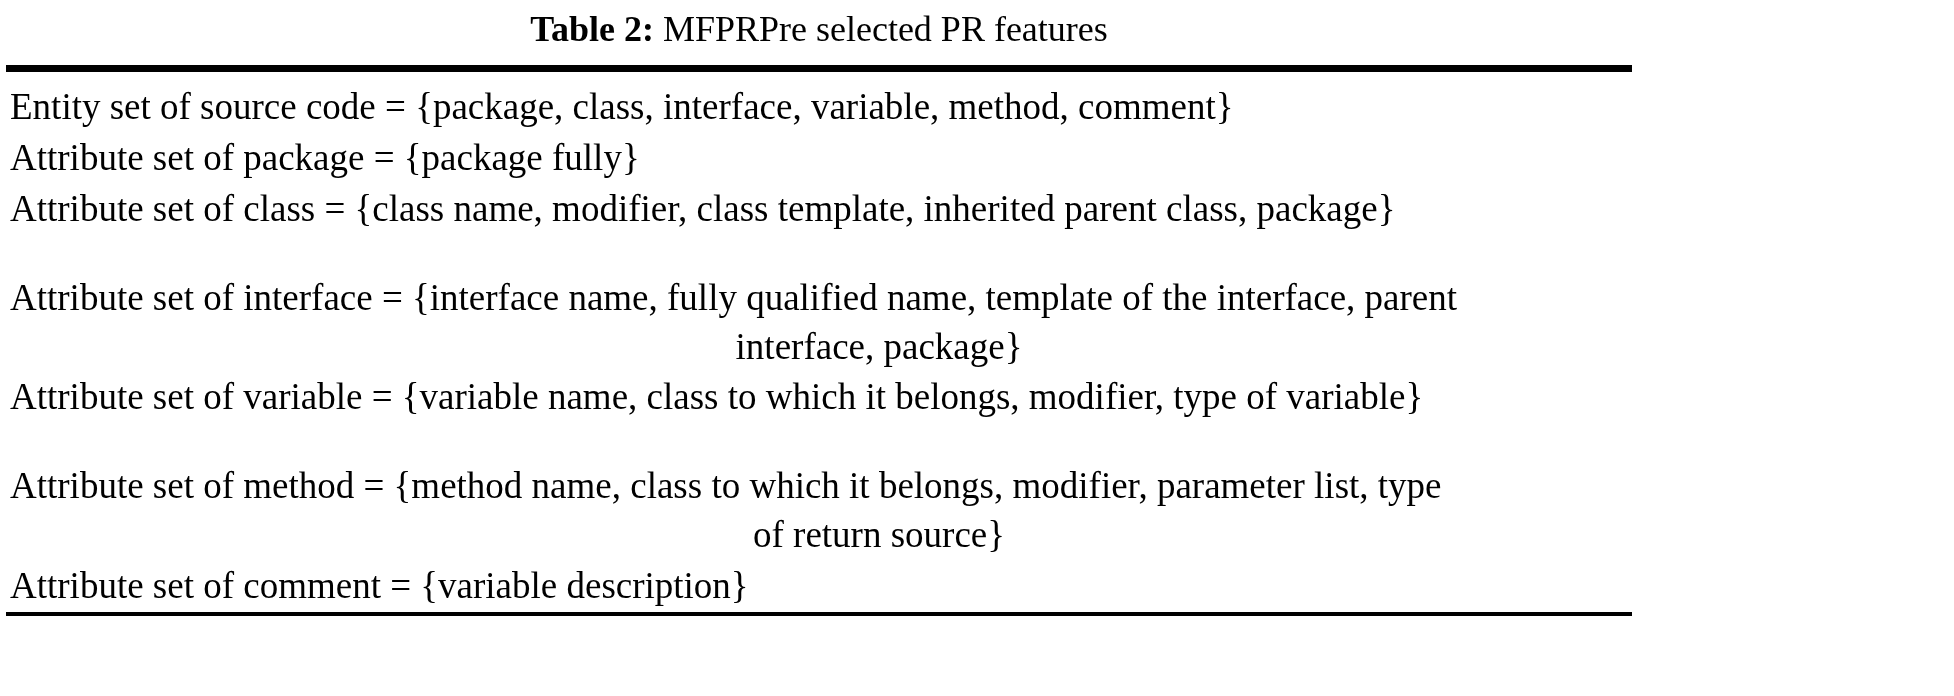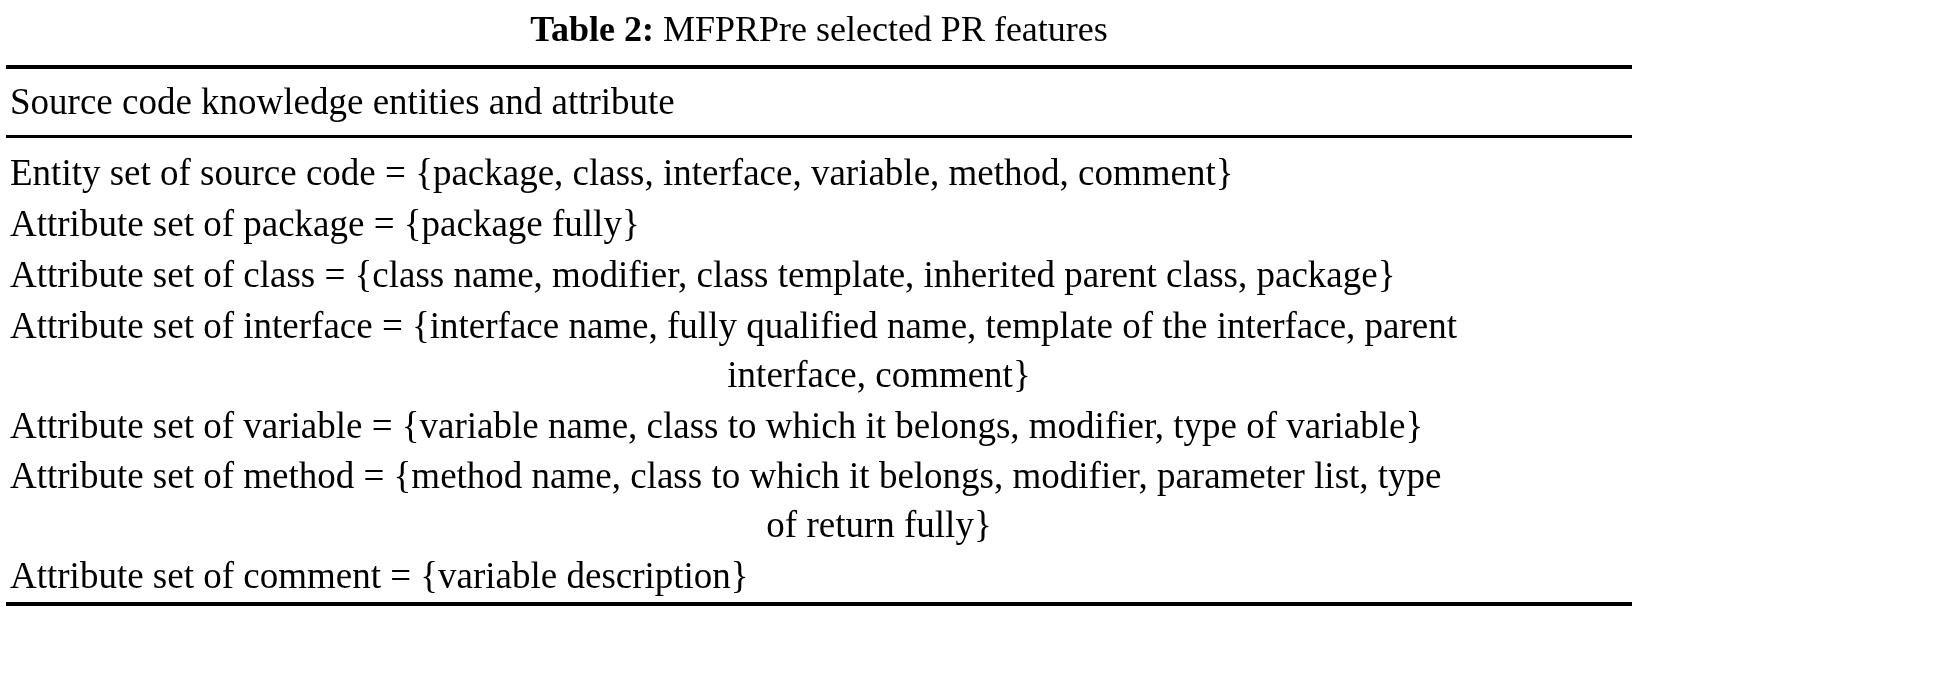--- a/index.html
+++ b/index.html
@@ -59,64 +59,64 @@
     text-align: left;
     padding: 1px 0;
   }
   .row .cont {
     display: block;
     text-align: center;
     padding-left: 120px;
   }
   .row.two-line .first {
     display: block;
+    margin-top: 38px;
   }
 </style>
 </head>
 <body>
 
 <div class="table-wrap">
 
   <div class="caption">
     <span class="caption-label">Table 2:</span>
     <span class="caption-text">MFPRPre selected PR features</span>
   </div>
 
   <div class="rule-top"></div>
 
-  <div class="header-row">Source code knowledge entities and attribute</div>
 
   <div class="rule-mid"></div>
 
   <div class="body-block">
 
     <div class="row">
       <span class="first">Entity set of source code = {package, class, interface, variable, method, comment}</span>
     </div>
 
     <div class="row">
       <span class="first">Attribute set of package = {package fully}</span>
     </div>
 
     <div class="row">
       <span class="first">Attribute set of class = {class name, modifier, class template, inherited parent class, package}</span>
     </div>
 
     <div class="row two-line">
       <span class="first">Attribute set of interface = {interface name, fully qualified name, template of the interface, parent</span>
-      <span class="cont">interface, comment}</span>
+      <span class="cont">interface, package}</span>
     </div>
 
     <div class="row">
       <span class="first">Attribute set of variable = {variable name, class to which it belongs, modifier, type of variable}</span>
     </div>
 
     <div class="row two-line">
       <span class="first">Attribute set of method = {method name, class to which it belongs, modifier, parameter list, type</span>
-      <span class="cont">of return fully}</span>
+      <span class="cont">of return source}</span>
     </div>
 
     <div class="row">
       <span class="first">Attribute set of comment = {variable description}</span>
     </div>
 
   </div>
 
   <div class="rule-bottom"></div>
 

